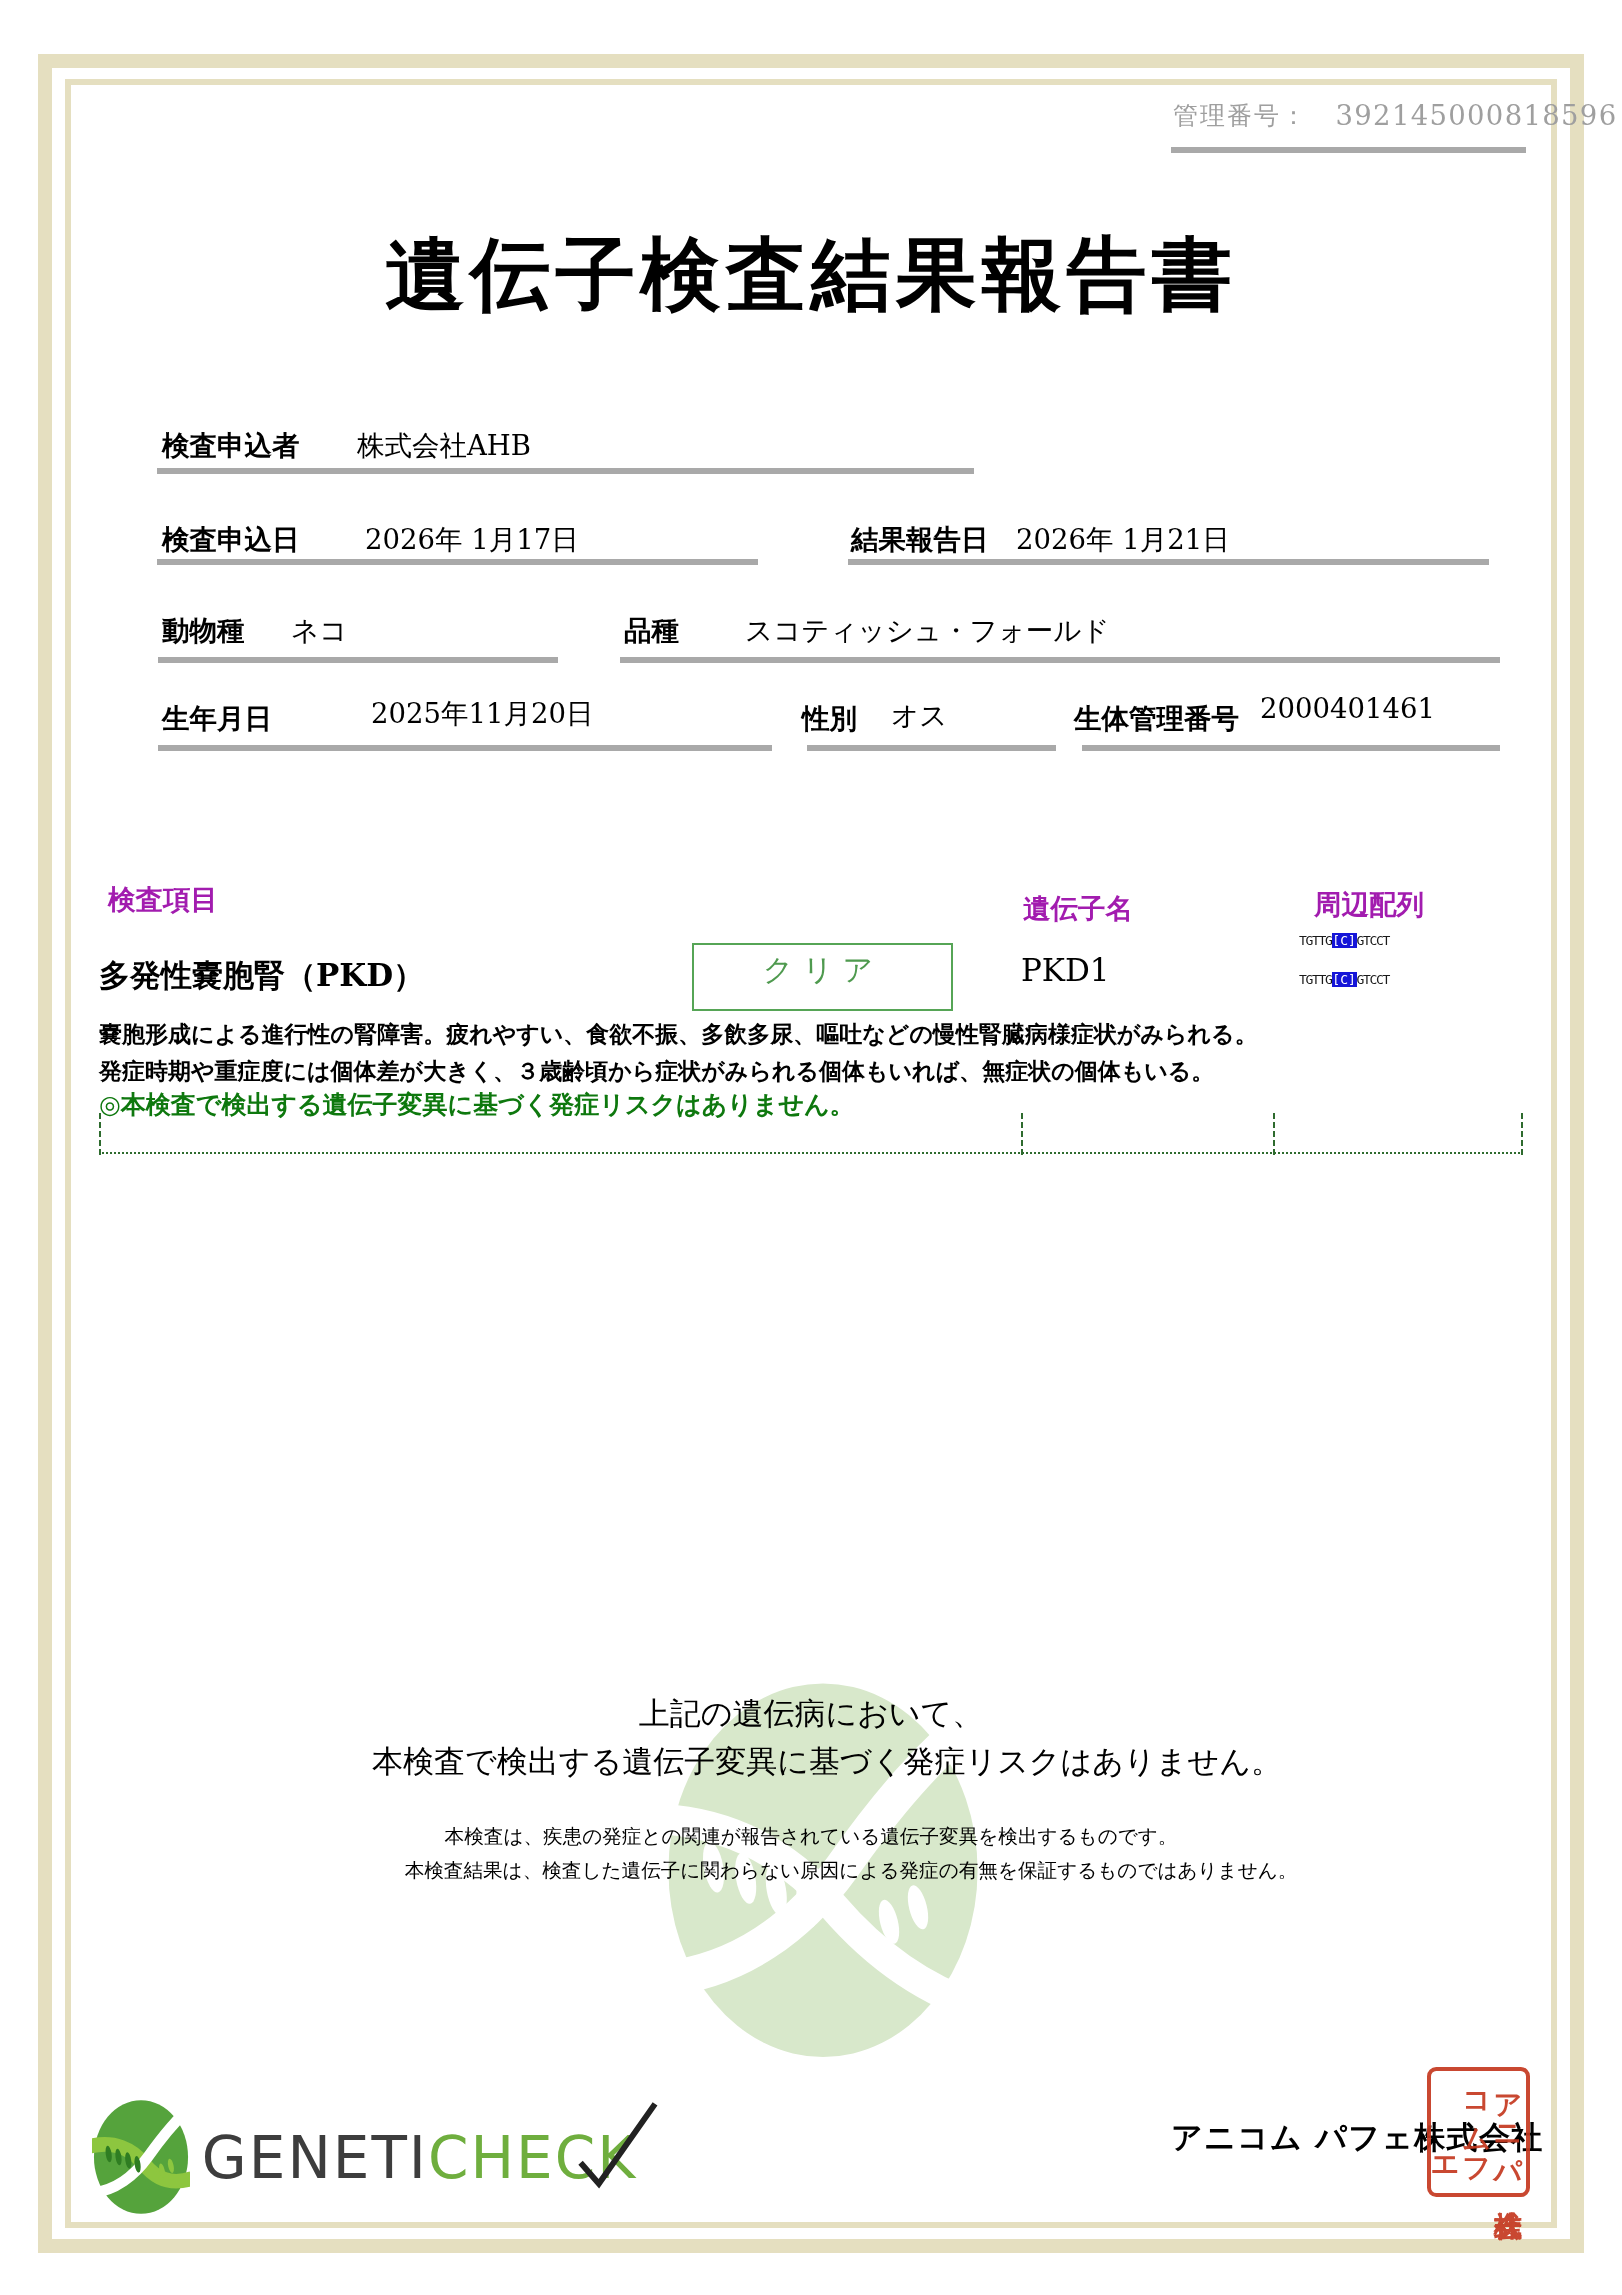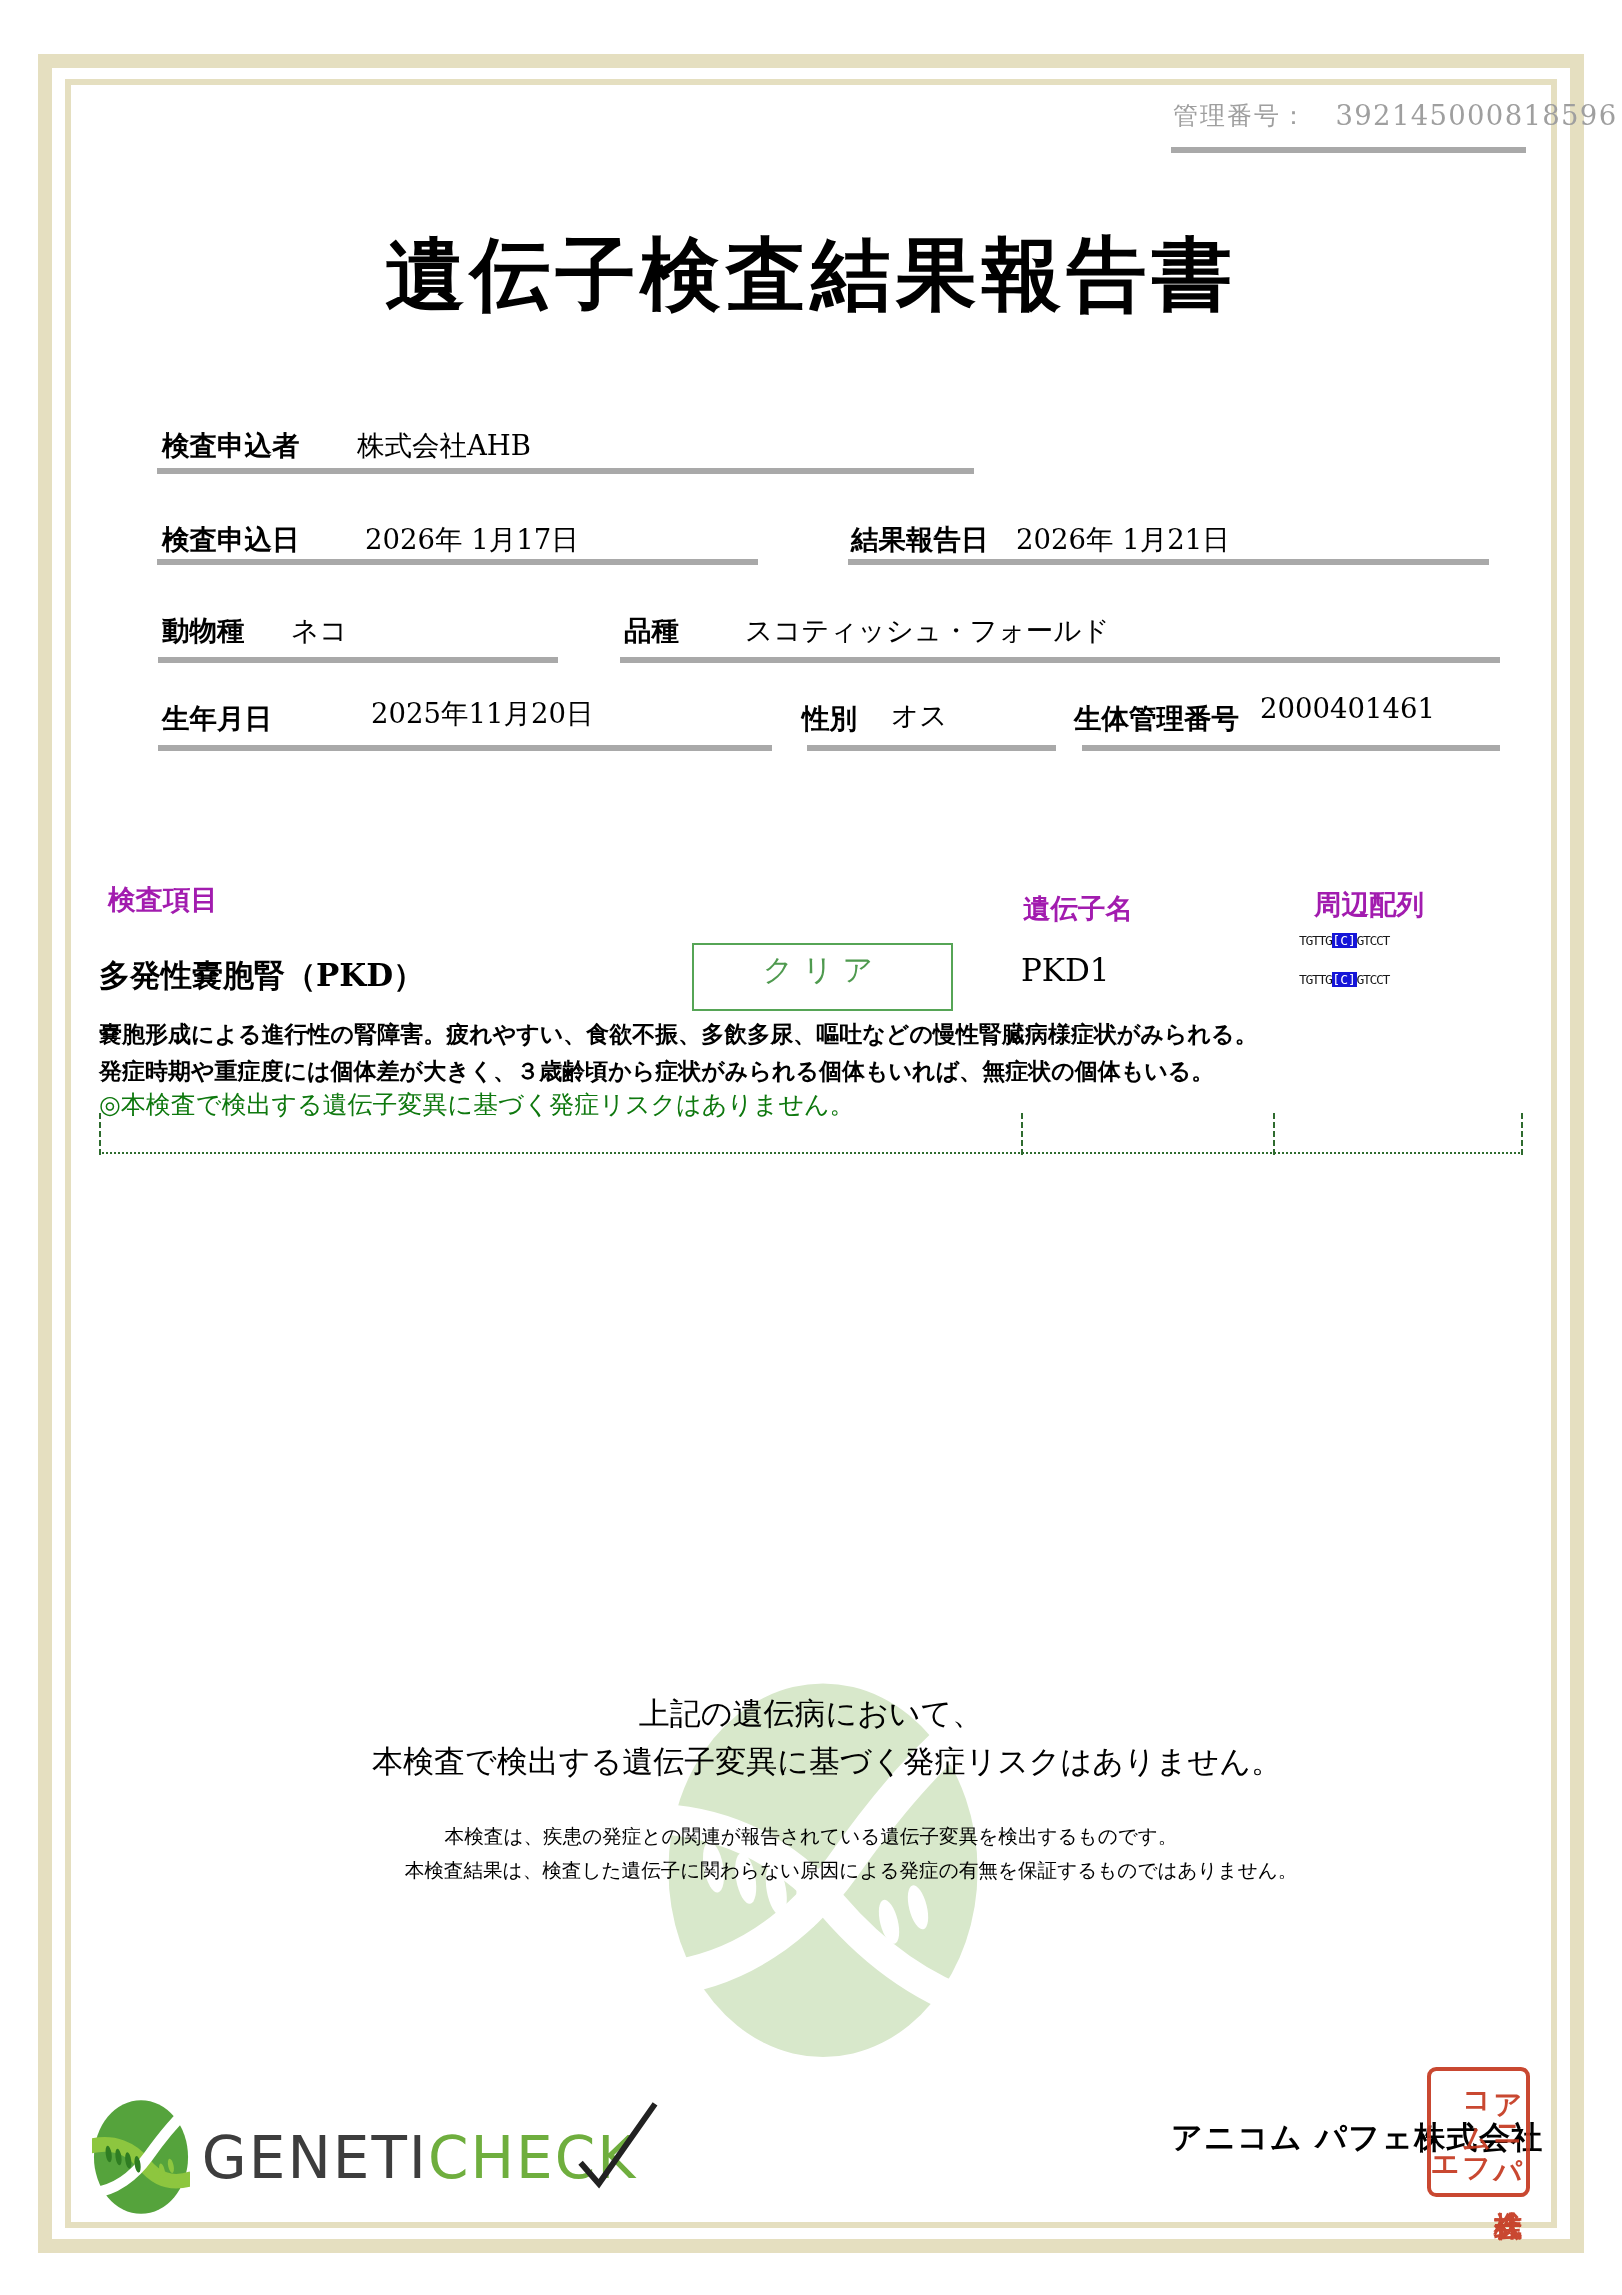--- a/index.html
+++ b/index.html
@@ -26,21 +26,21 @@
   .item-name{position:absolute;font-size:31px;font-weight:700;white-space:nowrap;}
   .clear-box{position:absolute;left:692px;top:937px;width:261px;height:68px;
              border:2.6px solid #56a556;box-sizing:border-box;text-align:center;}
   .clear-box span{display:inline-block;line-height:50px;font-size:30px;letter-spacing:9.2px;
                   color:#4f9a4f;font-weight:400;}
   .gene{position:absolute;font-size:31px;font-weight:400;}
   .seq{position:absolute;font-family:"DejaVu Sans Mono","Liberation Mono",monospace;
        font-size:13px;letter-spacing:-1.3px;white-space:nowrap;color:#1a1a1a;}
   .seq .variant{background:#1515d8;color:#ffffff;letter-spacing:0;padding:0 0.7px;}
   .desc{position:absolute;font-size:23px;font-weight:700;white-space:nowrap;}
-  .risk{position:absolute;font-size:25px;font-weight:400;color:#0e780e;white-space:nowrap;}
+  .risk{position:absolute;font-size:25px;font-weight:700;color:#0e780e;white-space:nowrap;}
   .dot-h{position:absolute;border-bottom:2.6px dotted #2e6b2e;}
   .dash-v{position:absolute;width:0;border-left:2px dashed #2e6b2e;}
   
   .sum1{position:absolute;left:0;top:1687px;width:100%;text-align:center;font-size:31px;
         font-family:"DejaVu Sans","Liberation Sans",sans-serif;}
   .sum2{position:absolute;left:16px;top:1735px;width:100%;text-align:center;font-size:31px;
         font-family:"DejaVu Sans","Liberation Sans",sans-serif;}
   .note1{position:absolute;left:0;top:1817px;width:100%;text-align:center;font-size:19.6px;
         font-family:"DejaVu Sans","Liberation Sans",sans-serif;}
   .note2{position:absolute;left:0;top:1851px;width:100%;text-align:center;font-size:19.6px;

